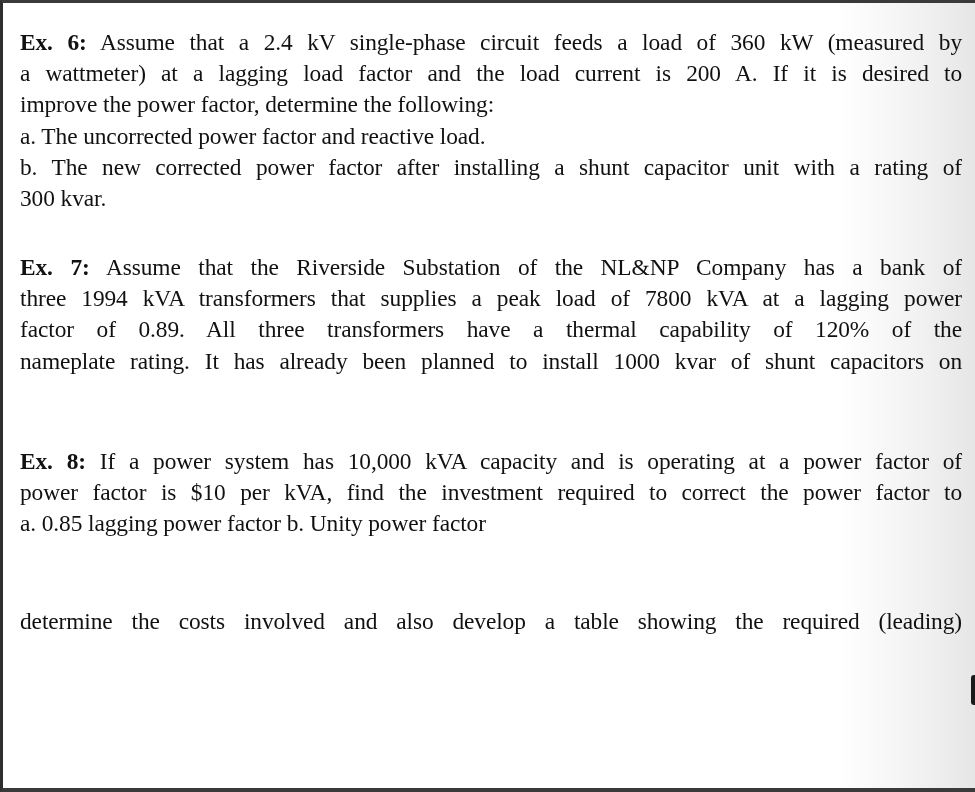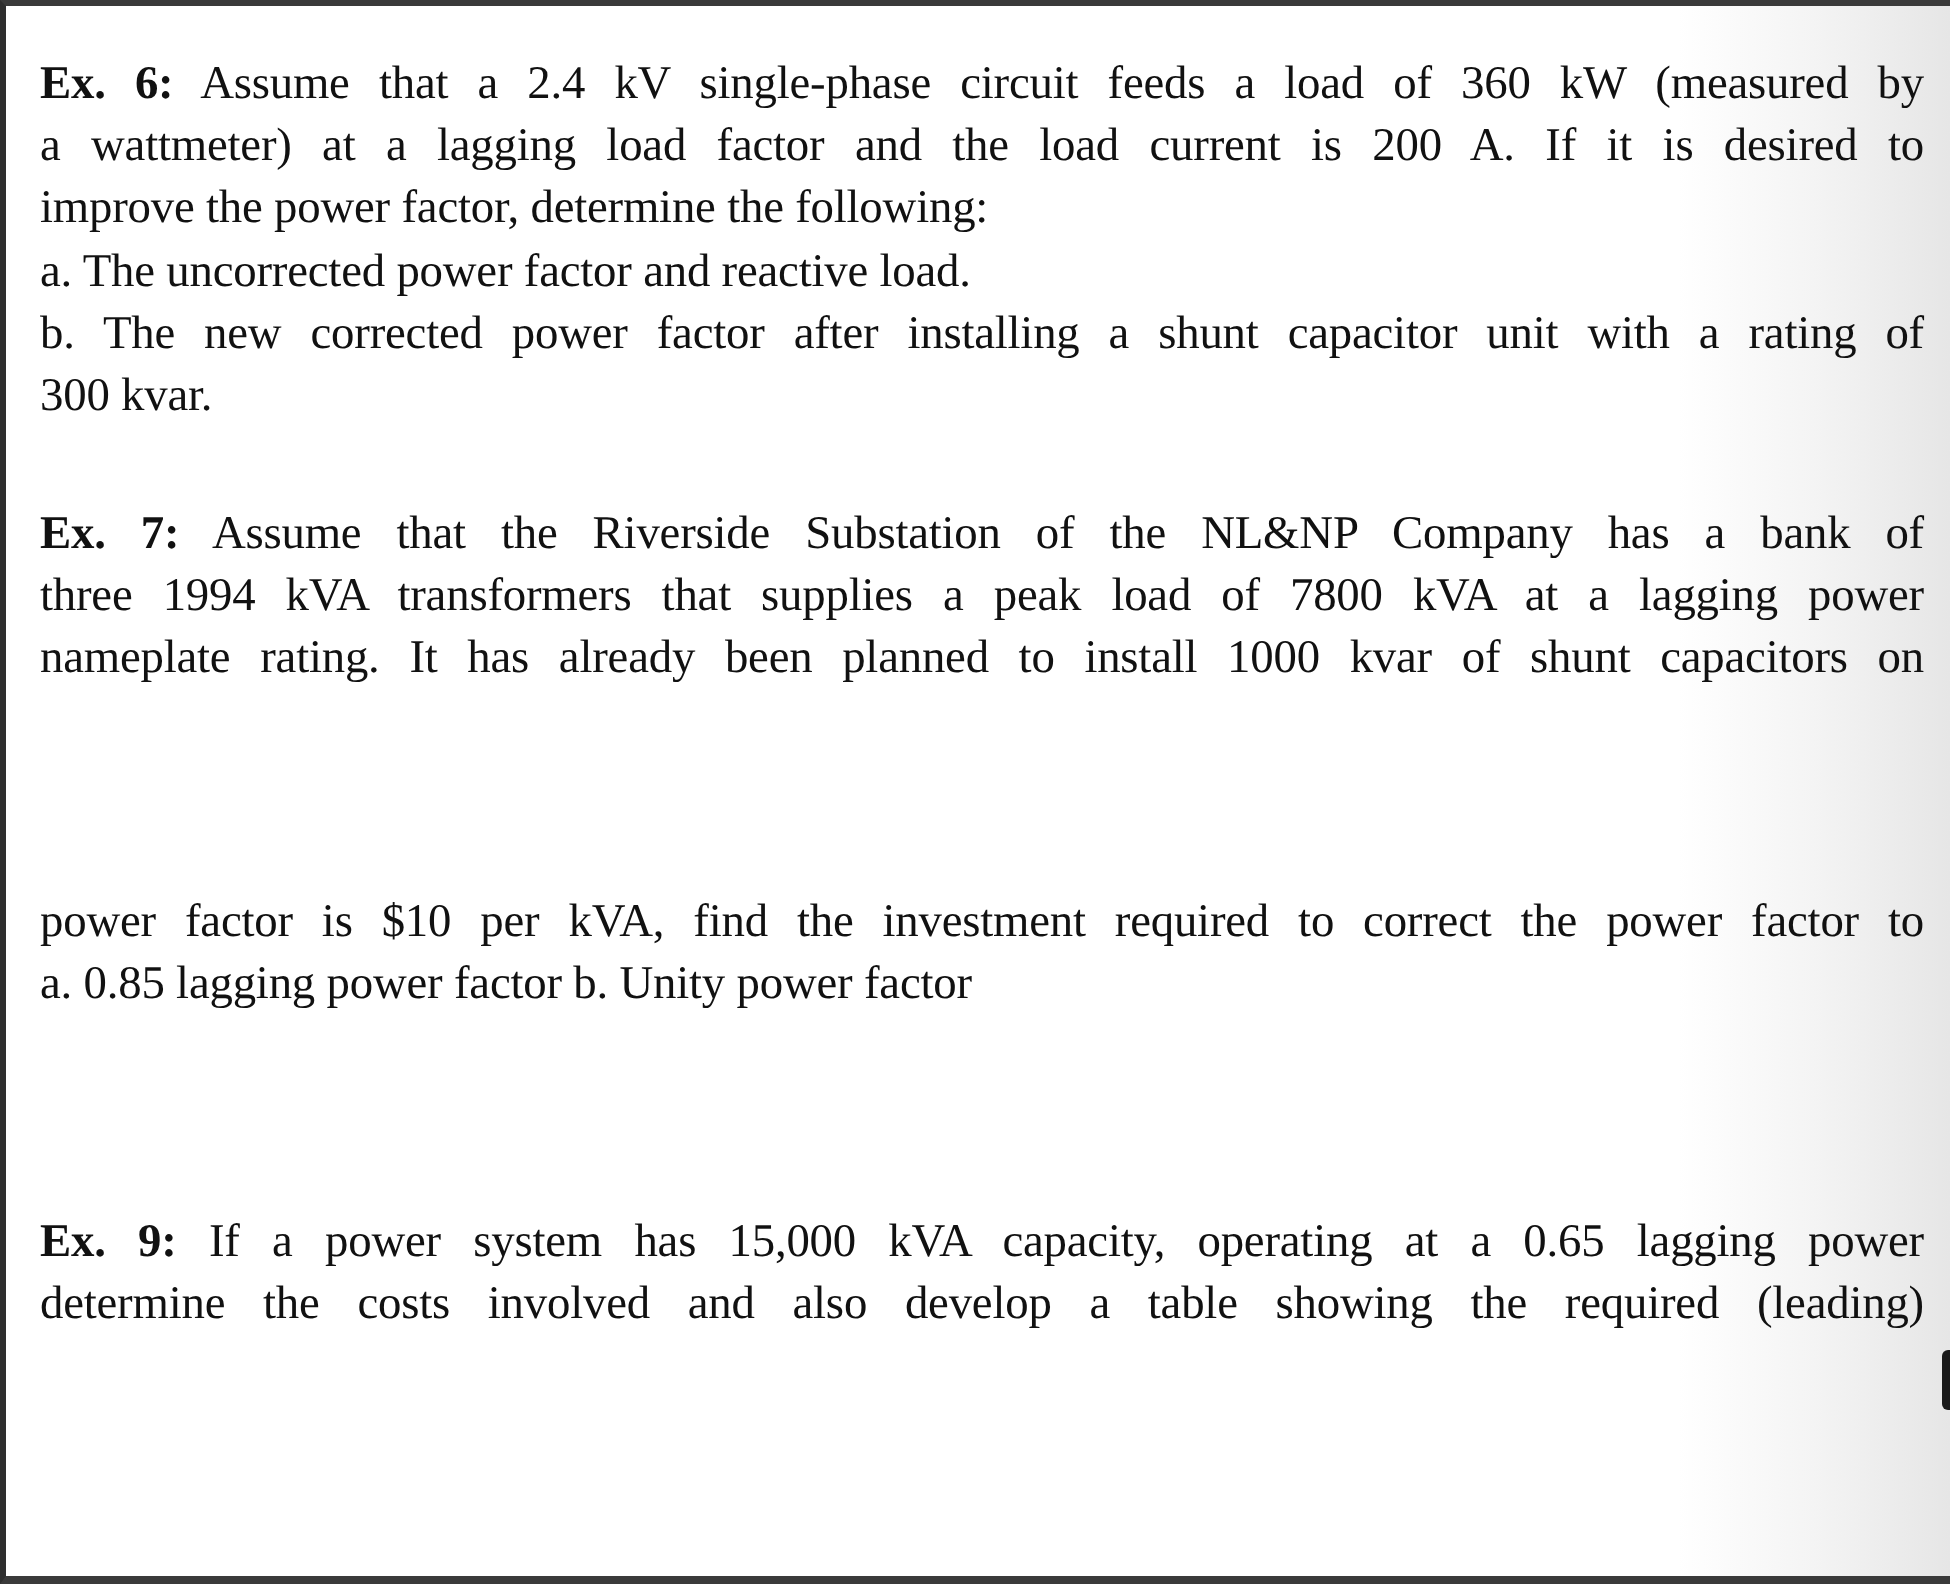--- a/index.html
+++ b/index.html
@@ -67,27 +67,28 @@
     <span class="line just">a wattmeter) at a lagging load factor and the load current is 200 A. If it is desired to</span>
     <span class="line">improve the power factor, determine the following:</span>
     <span class="line">a. The uncorrected power factor and reactive load.</span>
     <span class="line just">b. The new corrected power factor after installing a shunt capacitor unit with a rating of</span>
     <span class="line">300 kvar.</span>
   </div>
 
   <div class="exercise" id="ex7">
     <span class="line just"><span class="label">Ex. 7:</span><span> Assume that the Riverside Substation of the NL&amp;NP Company has a bank of</span></span>
     <span class="line just">three 1994 kVA transformers that supplies a peak load of 7800 kVA at a lagging power</span>
+    <span class="line just">factor of 0.89. All three transformers have a thermal capability of 120% of the</span>
     <span class="line just">nameplate rating. It has already been planned to install 1000 kvar of shunt capacitors on</span>
   </div>
 
   <div class="exercise" id="ex8">
+    <span class="line just"><span class="label">Ex. 8:</span><span> If a power system has 10,000 kVA capacity and is operating at a power factor of</span></span>
     <span class="line just">power factor is $10 per kVA, find the investment required to correct the power factor to</span>
     <span class="line">a. 0.85 lagging power factor b. Unity power factor</span>
   </div>
 
   <div class="exercise" id="ex9">
-    <span class="line just"><span class="label">Ex. 9:</span><span> If a power system has 15,000 kVA capacity, operating at a 0.65 lagging power</span></span>
     <span class="line just">determine the costs involved and also develop a table showing the required (leading)</span>
   </div>
 
   <div class="edge-mark"></div>
 </div>
 
 </body></html>

